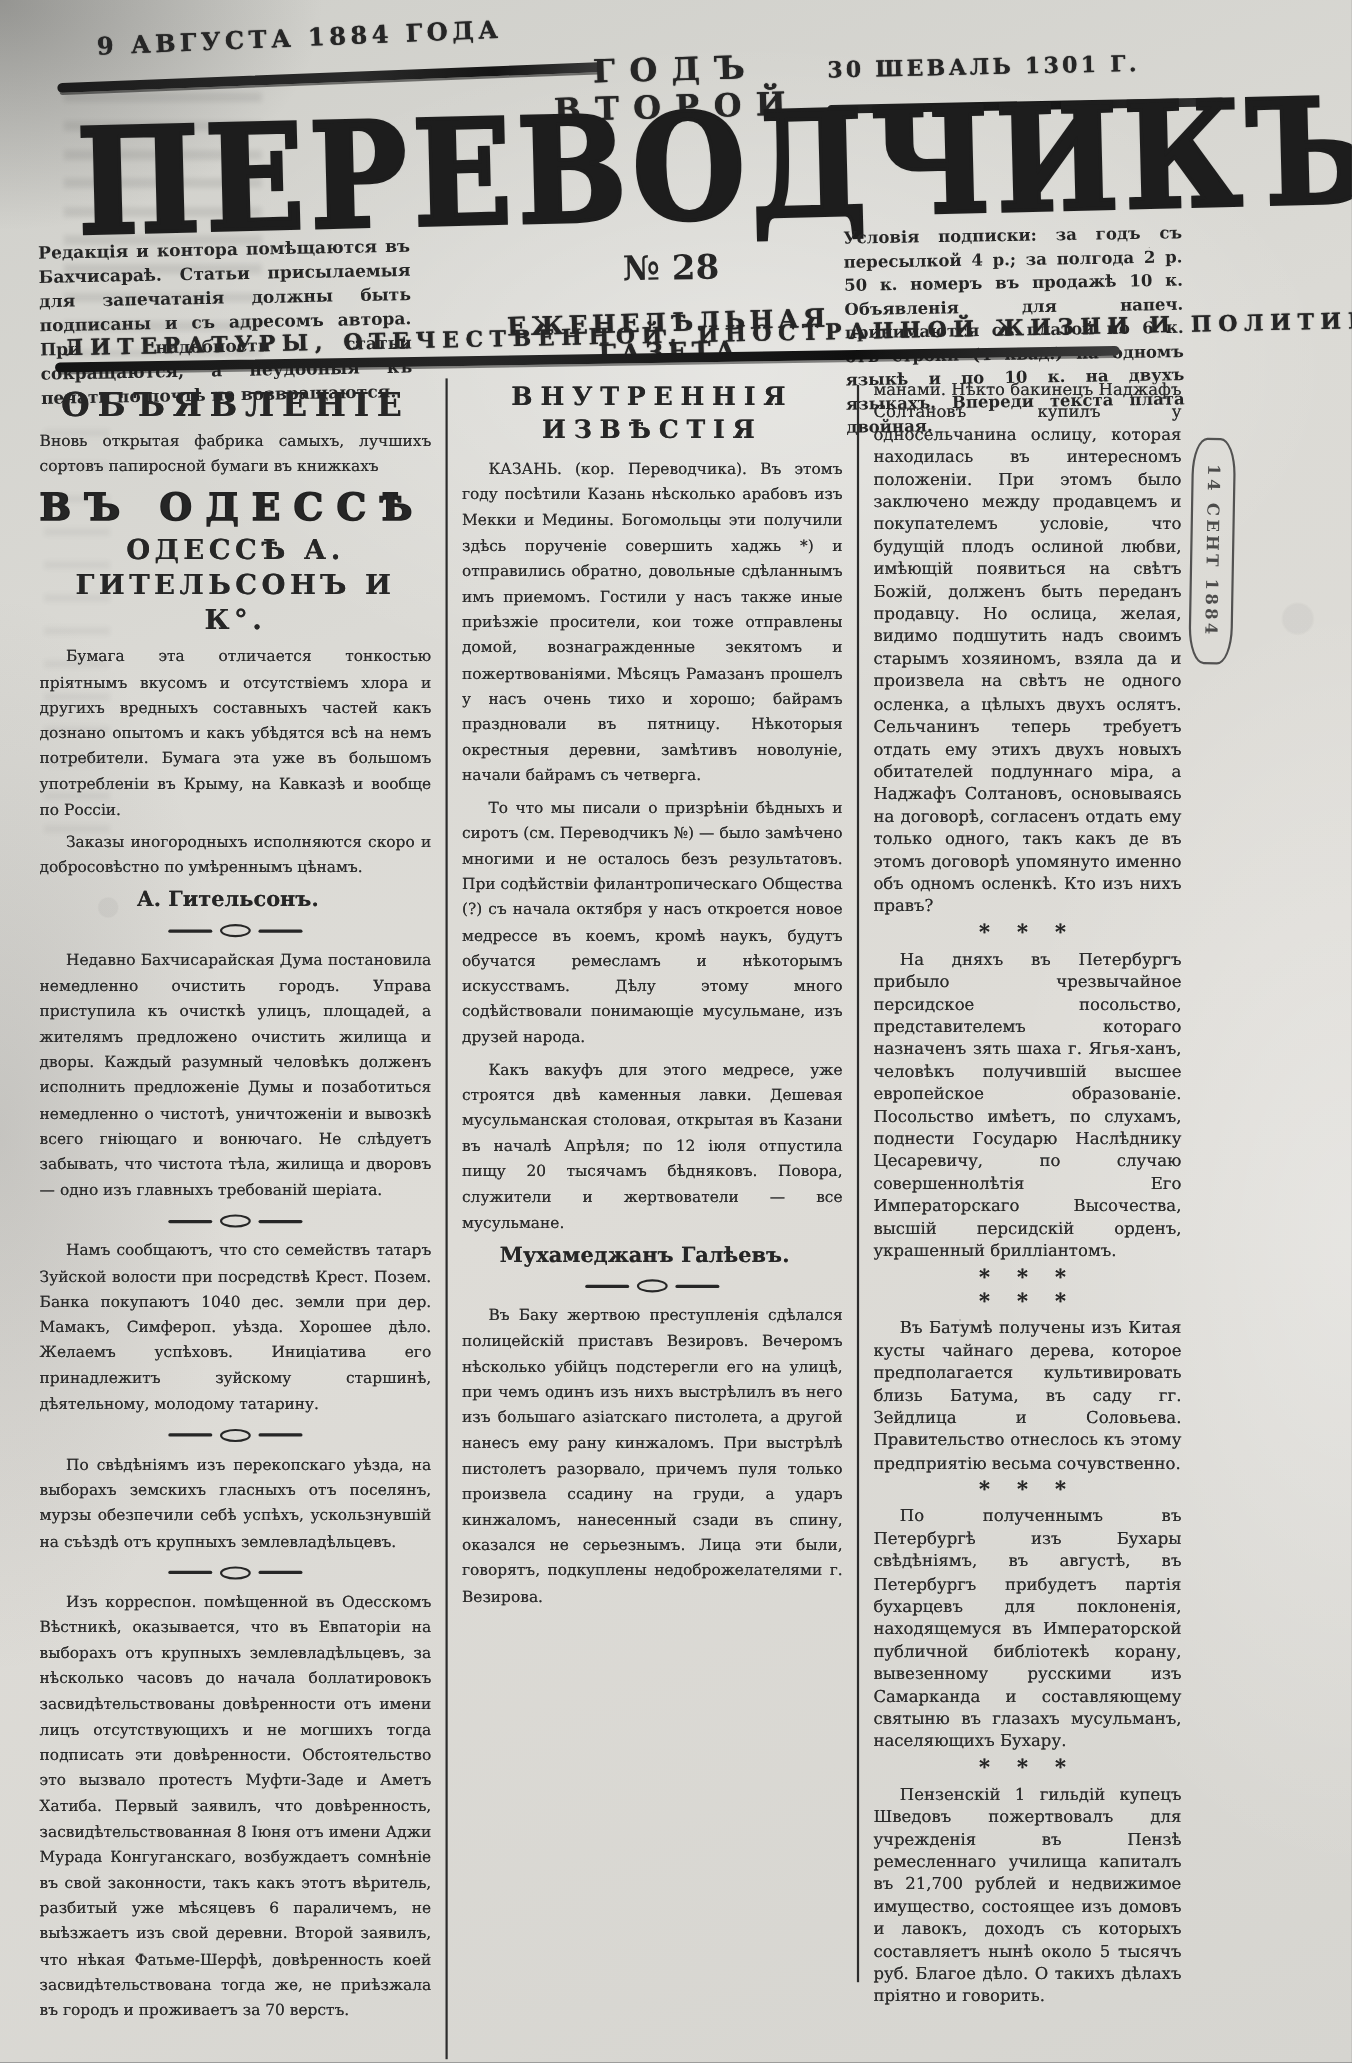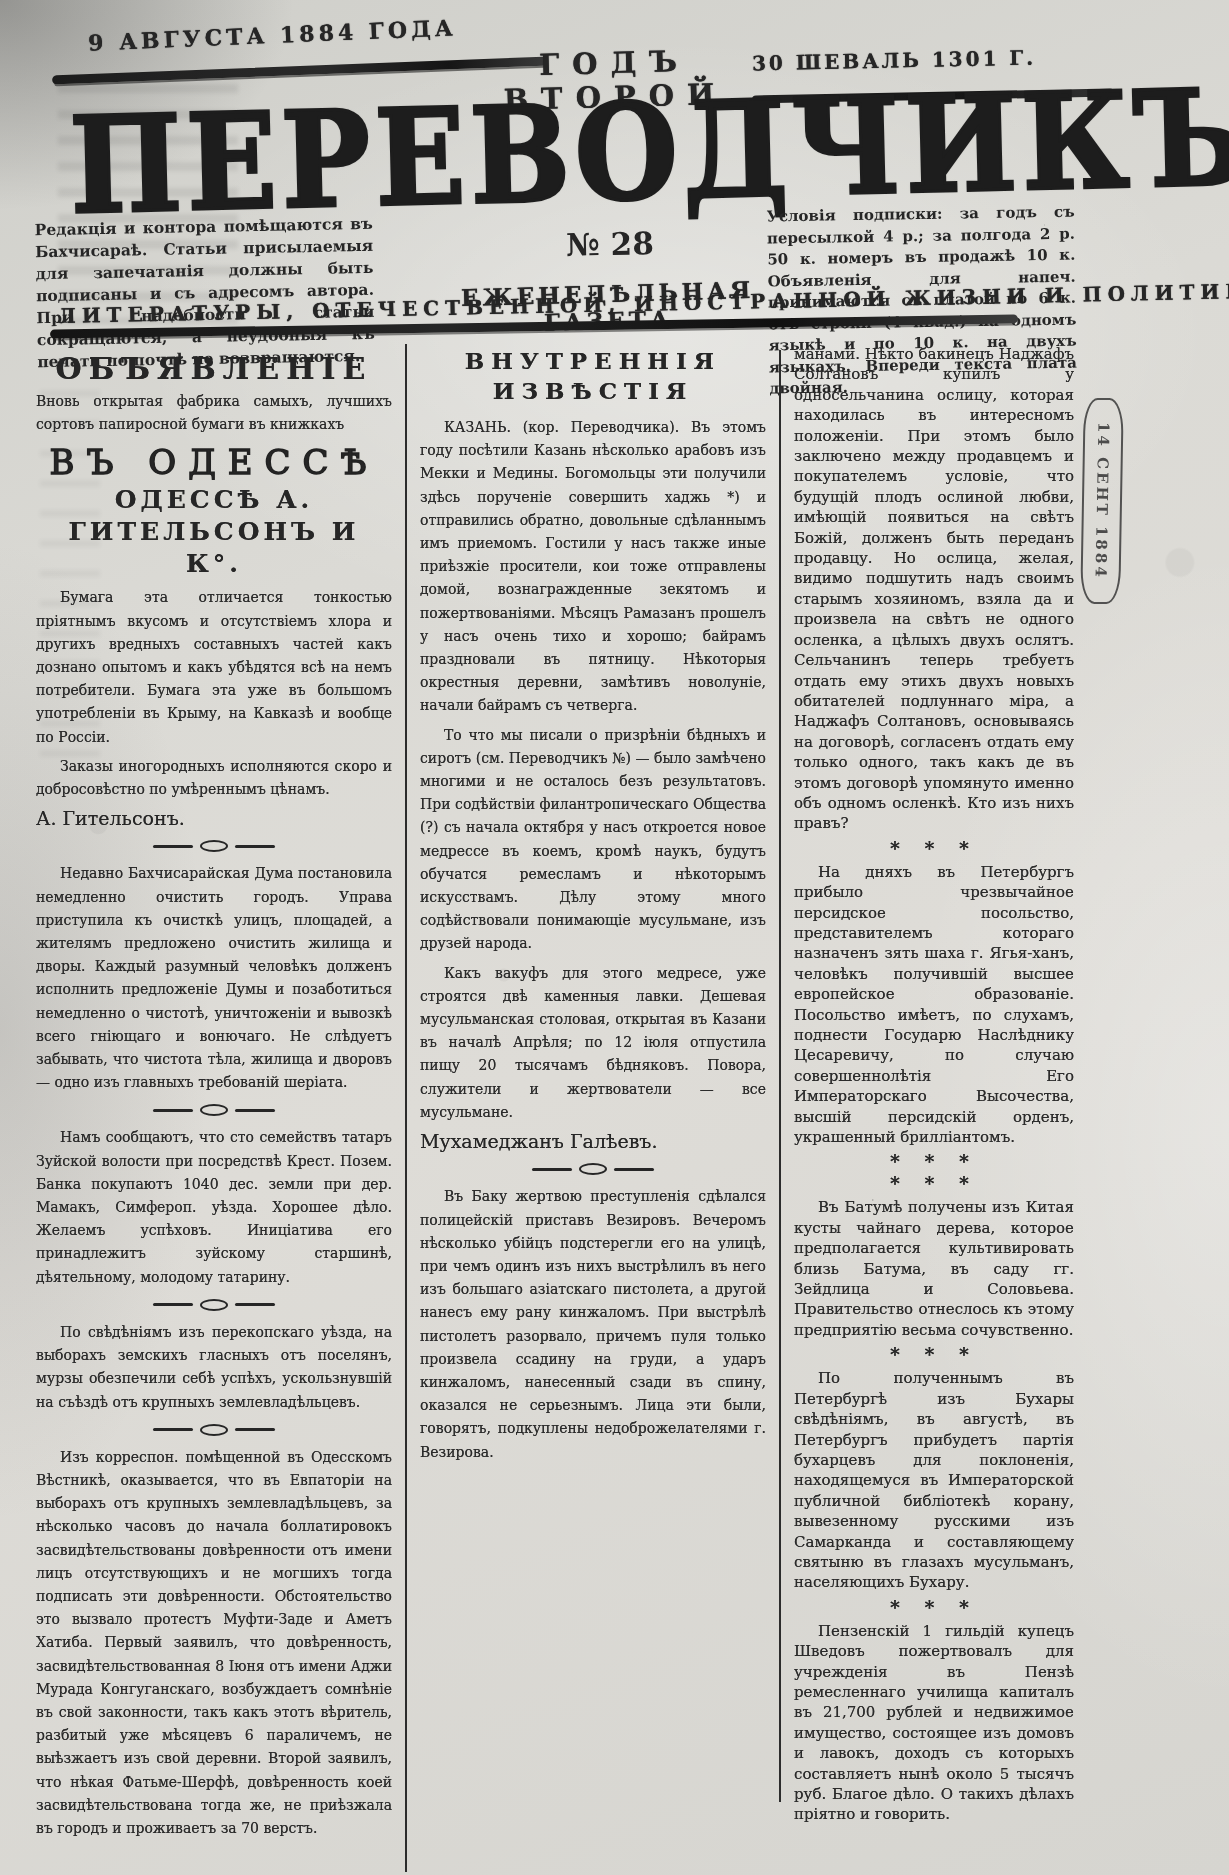--- a/index.html
+++ b/index.html
@@ -90,25 +90,25 @@
   .vrule.r1{height:1528px;}
   .vrule.r2{height:1452px;margin-top:6px;}
 
   .blk{margin:0 0 6px 0;text-shadow:0 0 .6px rgba(30,30,30,.75);}
   .col1 .blk,.col2 .blk{font-size:14px;line-height:23.2px;}
   .col3 .blk{font-size:15px;line-height:20.4px;}
   .para,.paracont,.adlead{text-align:justify;font-weight:normal;color:#2b2b2b;}
   .para{text-indent:24px;}
   .adhead{text-align:center;font-size:30px !important;letter-spacing:7px;font-weight:bold;
     margin:8px 0 4px 0;line-height:34px !important;}
-  .display{text-align:center;font-size:34px !important;letter-spacing:12px;font-weight:normal;
+  .display{text-align:left;font-size:34px !important;letter-spacing:12px;font-weight:bold;
     line-height:40px !important;-webkit-text-stroke:1.4px #222;margin:4px 0 2px 0;}
   .subdisplay{text-align:center;font-size:25px !important;letter-spacing:4px;font-weight:bold;
     line-height:32px !important;margin:0 0 6px 0;}
-  .sig{text-align:left;font-weight:normal;font-size:19px !important;padding-right:14px;}
+  .sig{text-align:center;font-weight:bold;font-size:19px !important;padding-right:14px;}
   .colhead{text-align:center;font-size:23px !important;letter-spacing:7px;font-weight:bold;
     line-height:30px !important;margin:2px 0 10px 0;}
   .divider{display:flex;align-items:center;justify-content:center;gap:7px;margin:10px auto 10px auto;}
   .d-line{width:40px;height:3px;background:#262626;border-radius:2px;}
   .d-oval{width:24px;height:8px;border:2.4px solid #262626;border-radius:50%;}
   .stars{text-align:center;font-size:19px !important;letter-spacing:9px;font-weight:bold;
     line-height:16px !important;margin:6px 0 6px 0;}
 </style>
 </head>
 <body>

